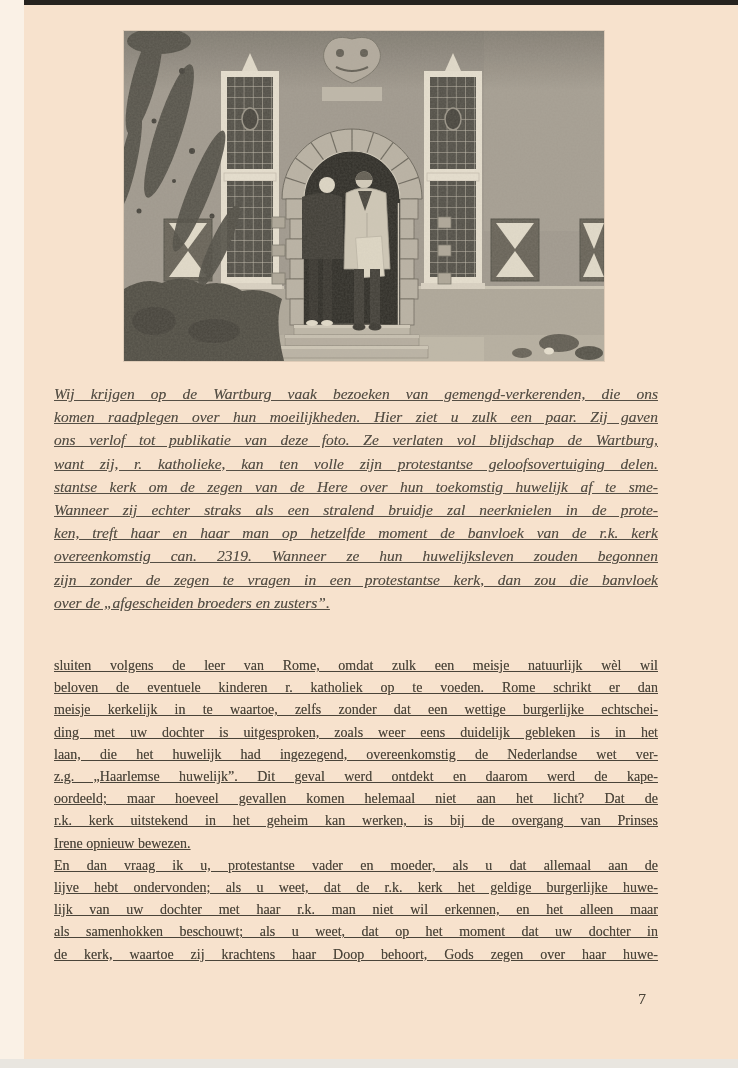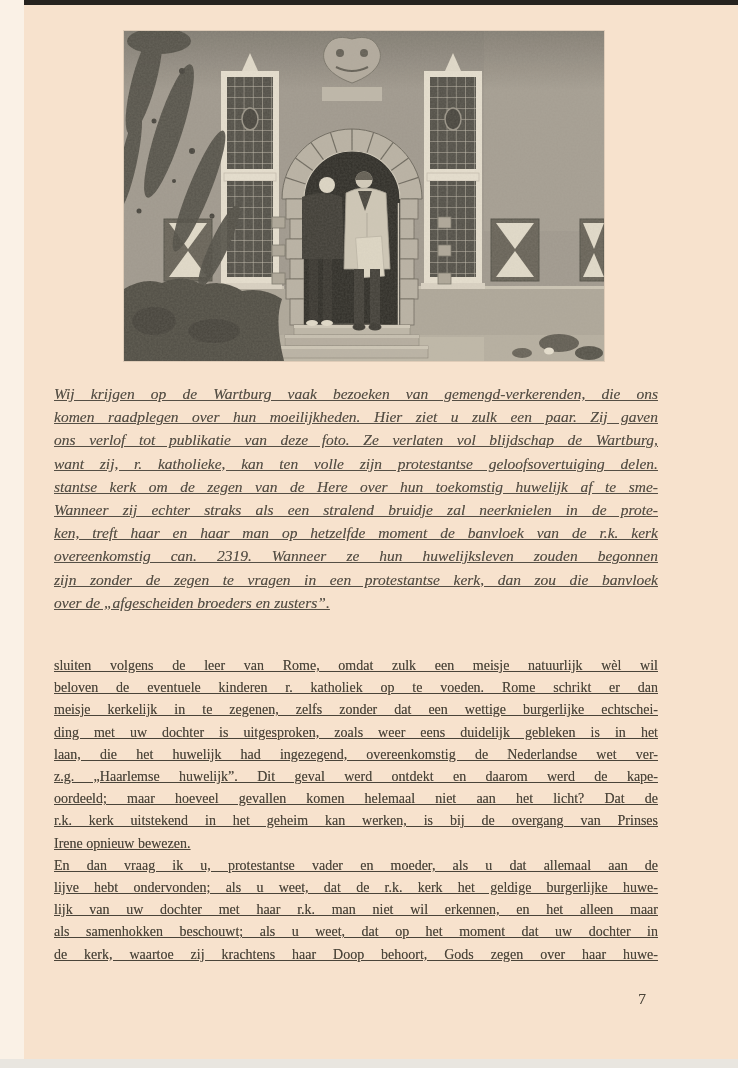--- a/index.html
+++ b/index.html
@@ -213,21 +213,21 @@
       <div class="tline just">ken, treft haar en haar man op hetzelfde moment de banvloek van de r.k. kerk</div>
       <div class="tline just">overeenkomstig can. 2319. Wanneer ze hun huwelijksleven zouden begonnen</div>
       <div class="tline just">zijn zonder de zegen te vragen in een protestantse kerk, dan zou die banvloek</div>
       <div class="tline">over de „afgescheiden broeders en zusters”.</div>
     </div>
 
   <div class="body-text">
     <div class="para">
         <div class="tline just">sluiten volgens de leer van Rome, omdat zulk een meisje natuurlijk wèl wil</div>
         <div class="tline just">beloven de eventuele kinderen r. katholiek op te voeden. Rome schrikt er dan</div>
-        <div class="tline just">meisje kerkelijk in te zegenen, zelfs zonder dat een wettige burgerlijke echtschei-</div>
+        <div class="tline just">meisje kerkelijk in te waartoe, zelfs zonder dat een wettige burgerlijke echtschei-</div>
         <div class="tline just">ding met uw dochter is uitgesproken, zoals weer eens duidelijk gebleken is in het</div>
         <div class="tline just">laan, die het huwelijk had ingezegend, overeenkomstig de Nederlandse wet ver-</div>
         <div class="tline just">z.g. „Haarlemse huwelijk”. Dit geval werd ontdekt en daarom werd de kape-</div>
         <div class="tline just">oordeeld; maar hoeveel gevallen komen helemaal niet aan het licht? Dat de</div>
         <div class="tline just">r.k. kerk uitstekend in het geheim kan werken, is bij de overgang van Prinses</div>
         <div class="tline">Irene opnieuw bewezen.</div>
       </div>
     <div class="para">
         <div class="tline just">En dan vraag ik u, protestantse vader en moeder, als u dat allemaal aan de</div>
         <div class="tline just">lijve hebt ondervonden; als u weet, dat de r.k. kerk het geldige burgerlijke huwe-</div>

